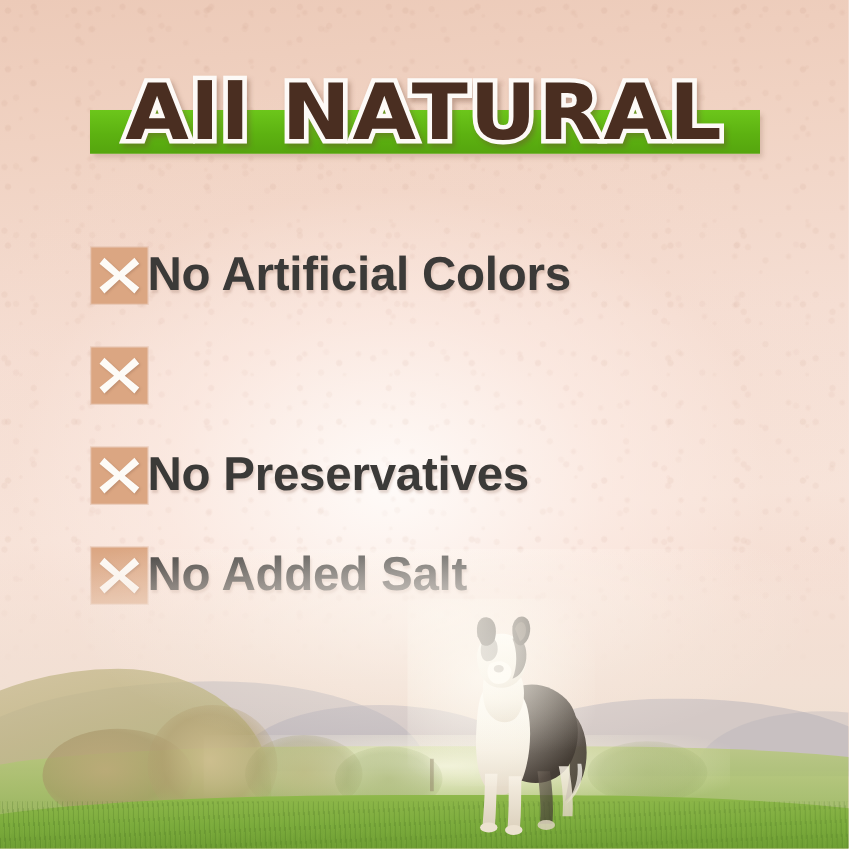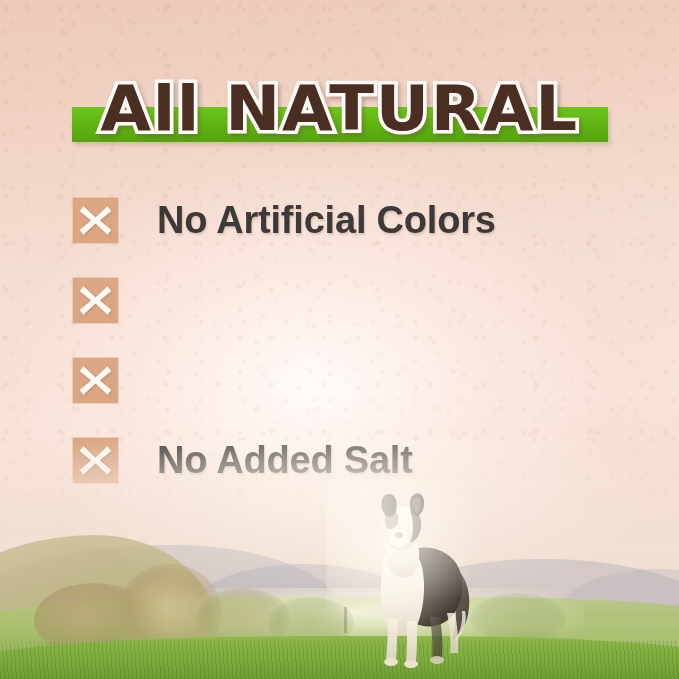--- a/index.html
+++ b/index.html
@@ -58,21 +58,20 @@
                      47px 43px, 83px 73px, 59px 51px, 37px 41px, 67px 59px;
   }
 
   
   .banner-wrap {
     position: absolute;
     left: 0;
     top: 52px;
     width: 679px;
     height: 86px;
-    margin-top: 19px;
   }
   .banner-bar {
     position: absolute;
     left: 72px;
     top: 36px;
     width: 536px;
     height: 35px;
     background: linear-gradient(180deg, #6cc61b 0%, #5db211 55%, #55a50e 100%);
     box-shadow: 2px 3px 4px rgba(120, 80, 60, 0.22);
   }
@@ -120,21 +119,20 @@
   .x-box svg {
     position: absolute;
     left: 0;
     top: 0;
     width: 45px;
     height: 45px;
     display: block;
     filter: drop-shadow(1px 1px 1px rgba(130, 90, 70, 0.30));
   }
   .claim-text {
-    margin-left: 39px;
     font-family: "Liberation Sans", sans-serif;
     font-weight: bold;
     font-size: 38px;
     line-height: 42px;
     color: #3b3a38;
     letter-spacing: -0.2px;
     text-shadow: 1px 2px 2px rgba(150, 110, 95, 0.28);
     white-space: nowrap;
   }
 
@@ -369,20 +367,21 @@
         </svg>
       </div>
     </div>
 
     <div class="claim-row">
       <div class="x-box">
         <svg viewBox="0 0 45 45" aria-hidden="true">
           <path d="M10.5 8.2 L22.5 19.4 L34.5 8.2 L38.4 13.0 L26.8 22.5 L38.4 32.0 L34.5 36.8 L22.5 25.6 L10.5 36.8 L6.6 32.0 L18.2 22.5 L6.6 13.0 Z" fill="#fdfbf7"></path>
         </svg>
       </div>
+      <div class="claim-text">No Preservatives</div>
     </div>
 
     <div class="claim-row">
       <div class="x-box">
         <svg viewBox="0 0 45 45" aria-hidden="true">
           <path d="M10.5 8.2 L22.5 19.4 L34.5 8.2 L38.4 13.0 L26.8 22.5 L38.4 32.0 L34.5 36.8 L22.5 25.6 L10.5 36.8 L6.6 32.0 L18.2 22.5 L6.6 13.0 Z" fill="#fdfbf7"></path>
         </svg>
       </div>
       <div class="claim-text">No Added Salt</div>
     </div>

